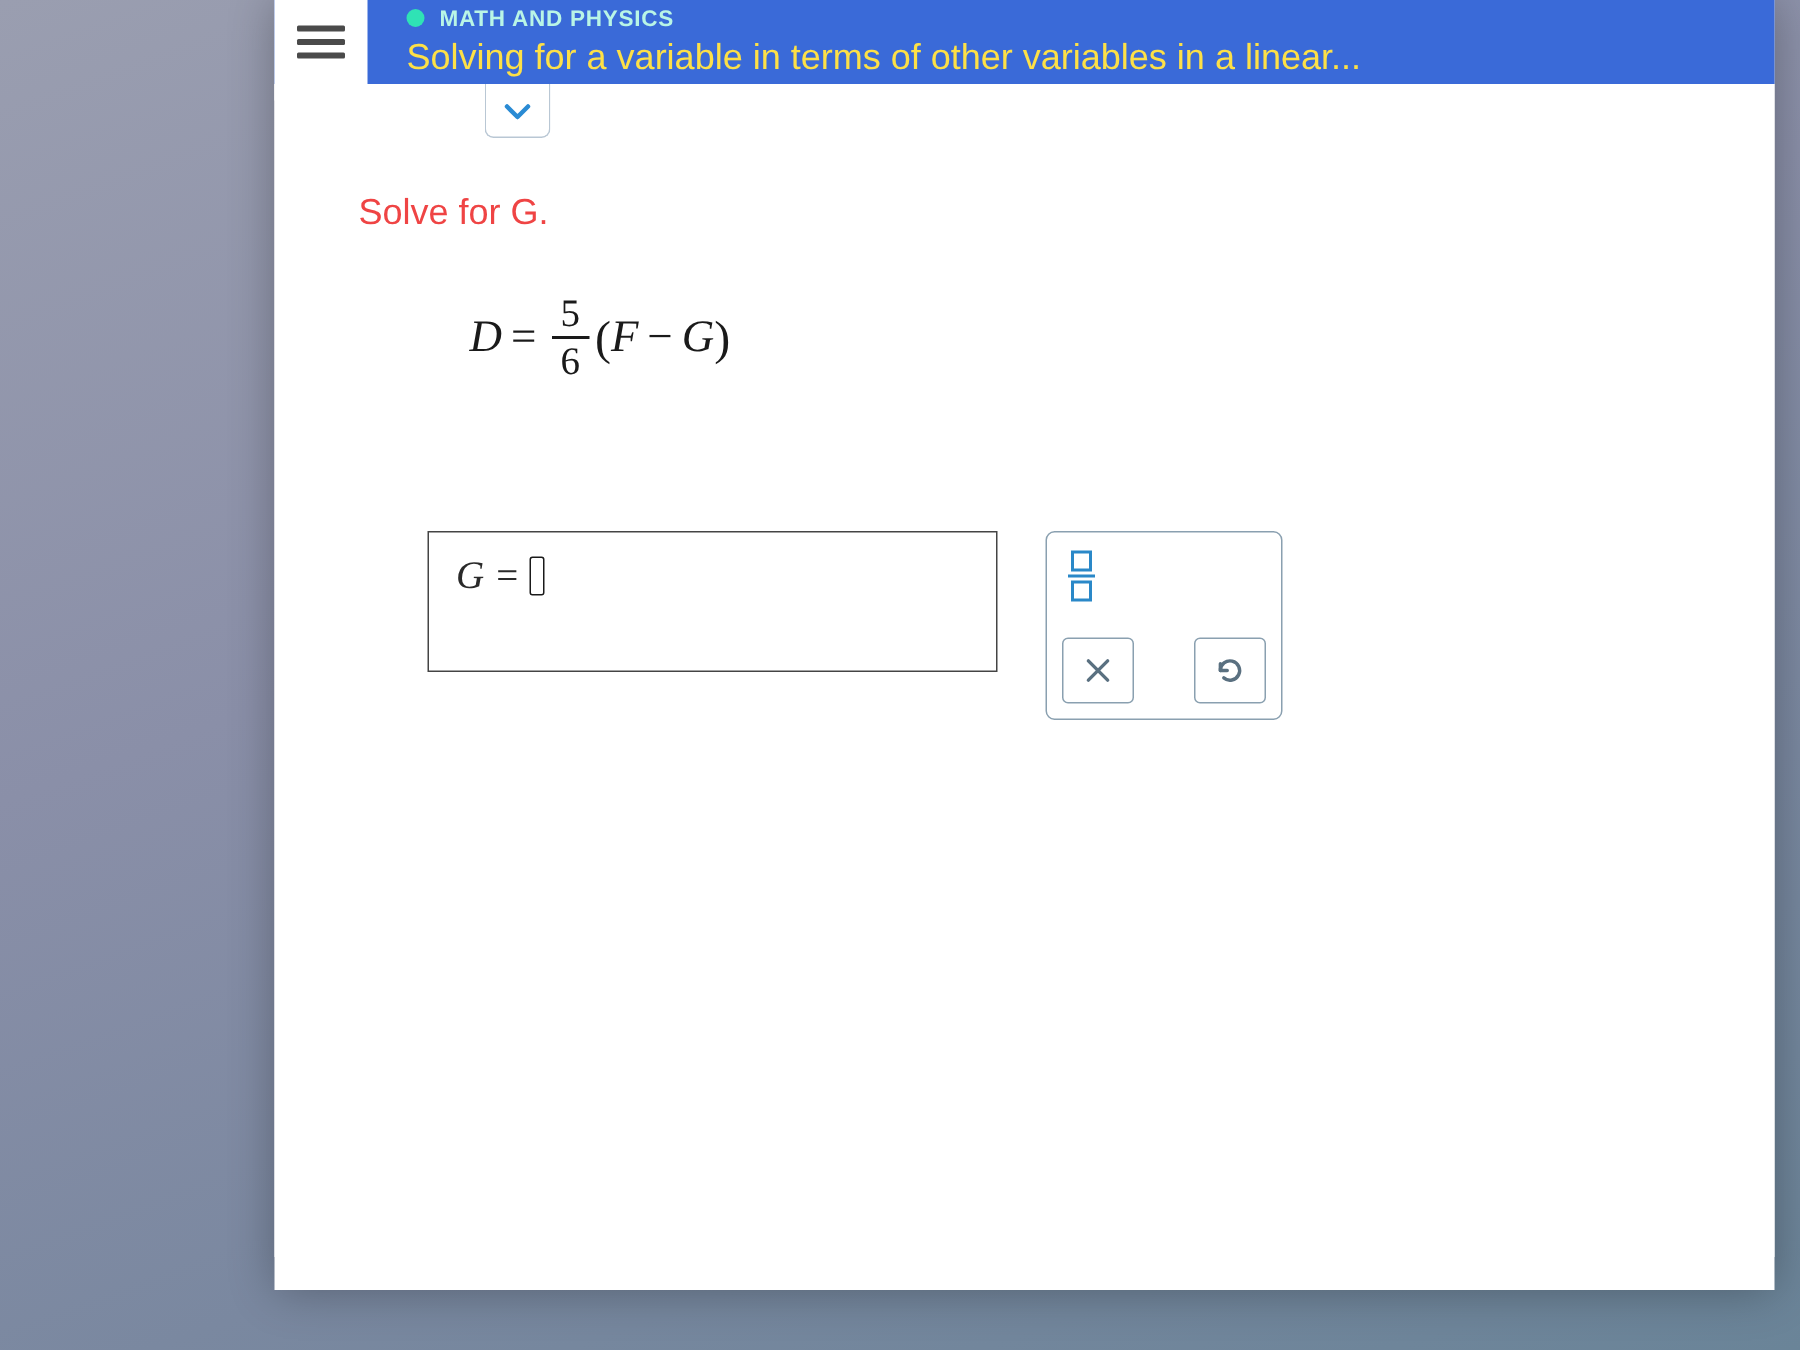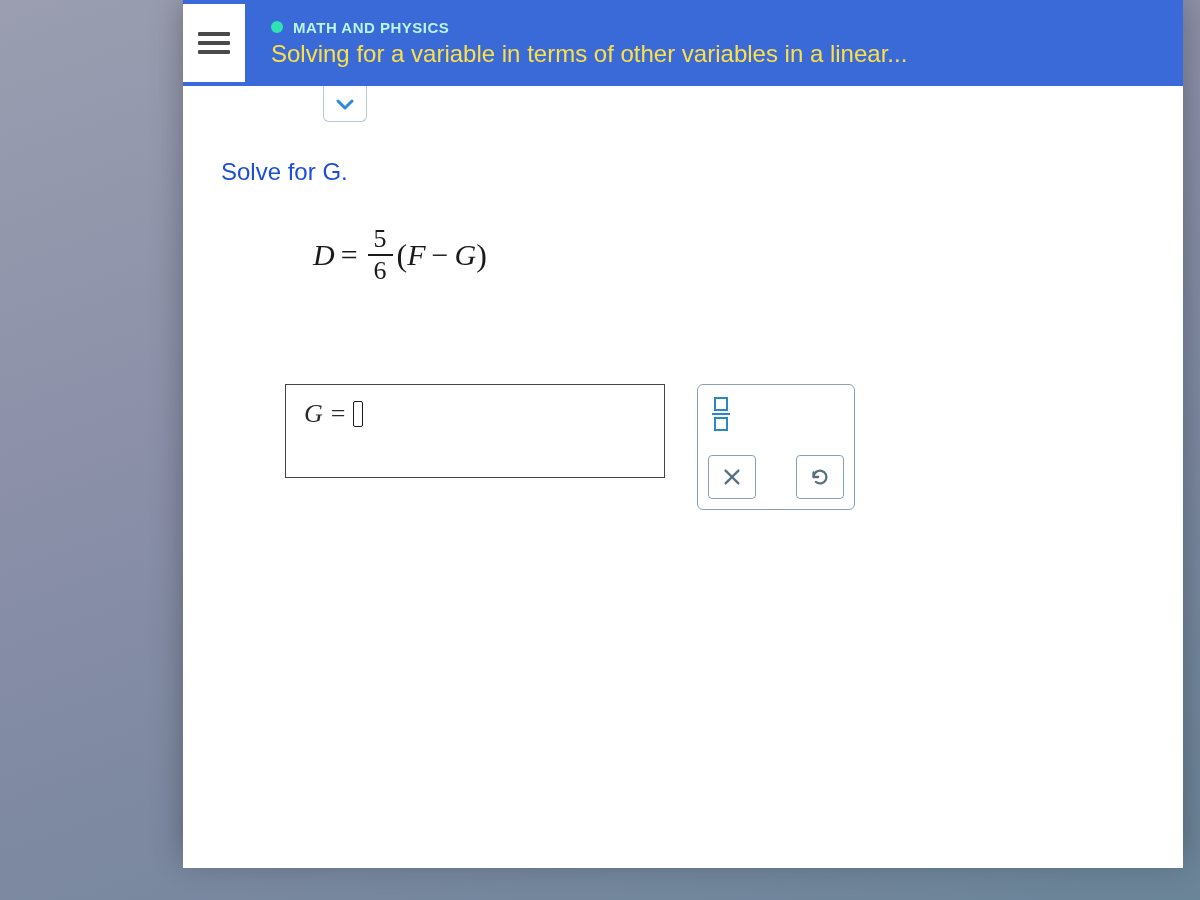--- a/index.html
+++ b/index.html
@@ -14,21 +14,21 @@
   .app {
     position: absolute;
     left: 183px;
     top: 0;
     width: 1000px;
     height: 860px;
     background: #fff;
     box-shadow: 0 0 30px rgba(0,0,0,0.3);
   }
   .header {
-    height: 86px;
+    height: 56px;
     background: #3a6ad8;
     display: flex;
     align-items: center;
     padding: 0 18px;
     color: #fff;
   }
   .menu-btn {
     width: 62px;
     height: 78px;
     display: flex;
@@ -94,22 +94,22 @@
     align-items: center;
     justify-content: center;
     color: #2a8bd4;
     cursor: pointer;
     font-size: 18px;
     font-weight: bold;
   }
   .prompt {
     margin-top: 58px;
     font-size: 24px;
-    color: #1d4ed8;
-    margin-left: 8px;
+    color: #ef4444;
+    margin-left: 26px;
   }
   .equation {
     margin-top: 40px;
     margin-left: 100px;
     font-size: 30px;
     font-style: italic;
     font-family: "Times New Roman", serif;
     color: #1a1a1a;
     display: flex;
     align-items: center;

